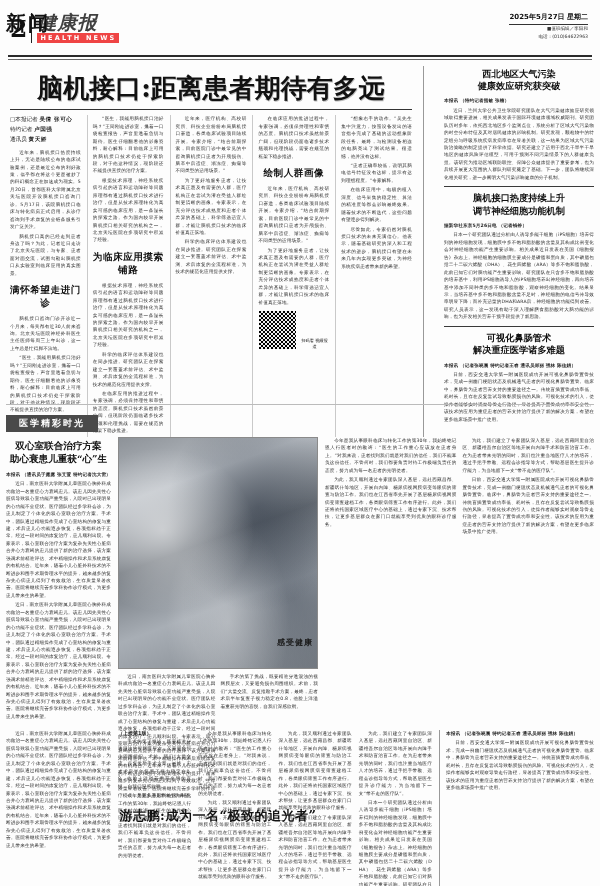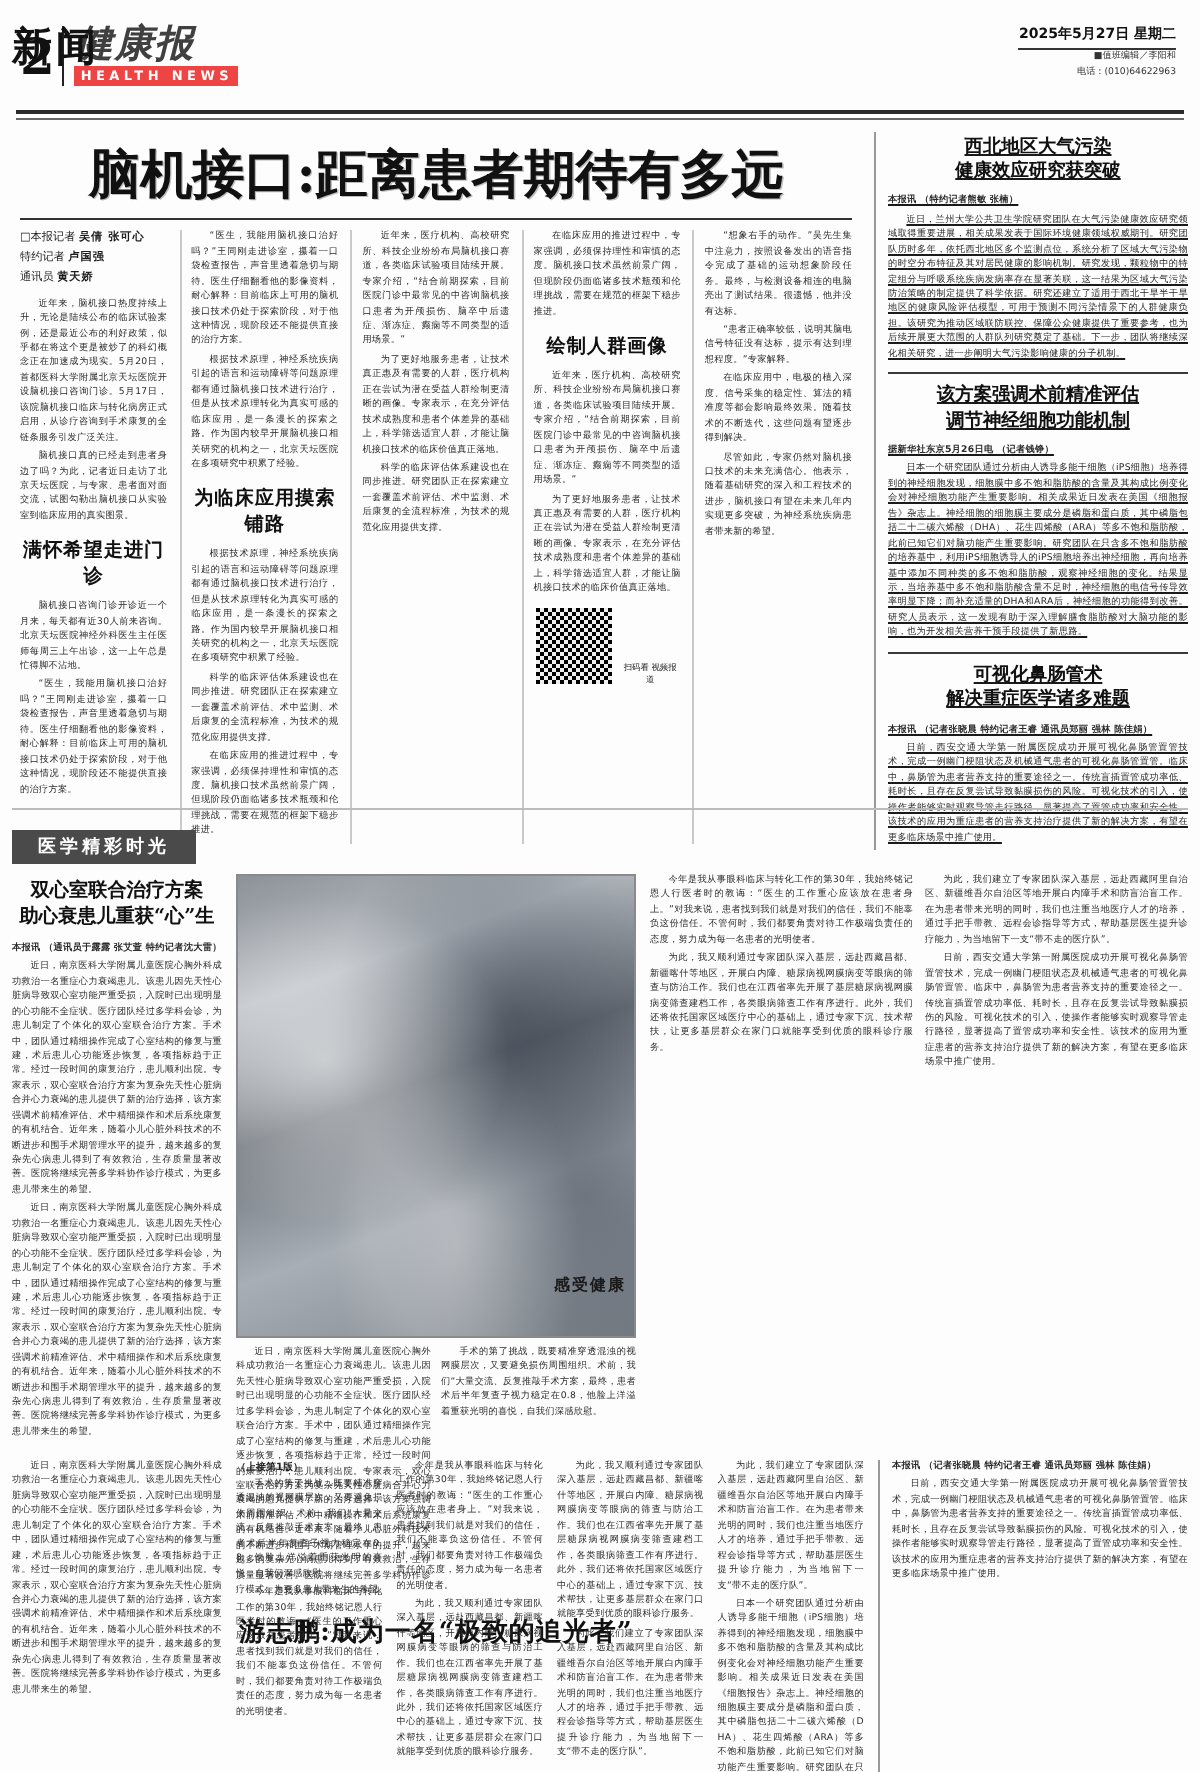--- a/index.html
+++ b/index.html
@@ -170,22 +170,21 @@
     word-break: break-all;
     letter-spacing: 0.15px;
   }
   .txt p { margin: 0 0 2px 0; text-indent: 2em; }
 
   
   .rail {
     width: 150px;
     flex: 0 0 150px;
     border-left: 0.8px solid #999;
-    padding-left: 6px;
-    text-decoration: underline;
+    padding-left: 20px;
   }
   .rail-head {
     text-align: center;
     font-size: 9.2px;
     font-weight: bold;
     font-family: "DejaVu Serif", "Liberation Serif", serif;
     line-height: 1.35;
     color: #111;
     margin: 2px 0 5px 0;
   }
@@ -394,21 +393,21 @@
         <div class="txt">
           <p style="text-indent:0"><b>本报讯 （特约记者熊敏 张楠）</b></p>
           <p>近日，兰州大学公共卫生学院研究团队在大气污染健康效应研究领域取得重要进展，相关成果发表于国际环境健康领域权威期刊。研究团队历时多年，依托西北地区多个监测点位，系统分析了区域大气污染物的时空分布特征及其对居民健康的影响机制。研究发现，颗粒物中的特定组分与呼吸系统疾病发病率存在显著关联，这一结果为区域大气污染防治策略的制定提供了科学依据。研究还建立了适用于西北干旱半干旱地区的健康风险评估模型，可用于预测不同污染情景下的人群健康负担。该研究为推动区域联防联控、保障公众健康提供了重要参考，也为后续开展更大范围的人群队列研究奠定了基础。下一步，团队将继续深化相关研究，进一步阐明大气污染影响健康的分子机制。</p>
         </div>
       </div>
 
       <div class="hr-dark"></div>
 
       <div>
         <div class="rail-head">
-          <div>该方案强调术前精准评估</div>
+          <div>脑机接口热度持续上升</div>
           <div>调节神经细胞功能机制</div>
         </div>
         <div class="txt">
           <p style="text-indent:0"><b>据新华社东京5月26日电 （记者钱铮）</b></p>
           <p>日本一个研究团队通过分析由人诱导多能干细胞（iPS细胞）培养得到的神经细胞发现，细胞膜中多不饱和脂肪酸的含量及其构成比例变化会对神经细胞功能产生重要影响。相关成果近日发表在美国《细胞报告》杂志上。神经细胞的细胞膜主要成分是磷脂和蛋白质，其中磷脂包括二十二碳六烯酸（DHA）、花生四烯酸（ARA）等多不饱和脂肪酸，此前已知它们对脑功能产生重要影响。研究团队在只含多不饱和脂肪酸的培养基中，利用iPS细胞诱导人的iPS细胞培养出神经细胞，再向培养基中添加不同种类的多不饱和脂肪酸，观察神经细胞的变化。结果显示，当培养基中多不饱和脂肪酸含量不足时，神经细胞的电信号传导效率明显下降；而补充适量的DHA和ARA后，神经细胞的功能得到改善。研究人员表示，这一发现有助于深入理解膳食脂肪酸对大脑功能的影响，也为开发相关营养干预手段提供了新思路。</p>
         </div>
       </div>
 
       <div class="hr-dark"></div>
 

